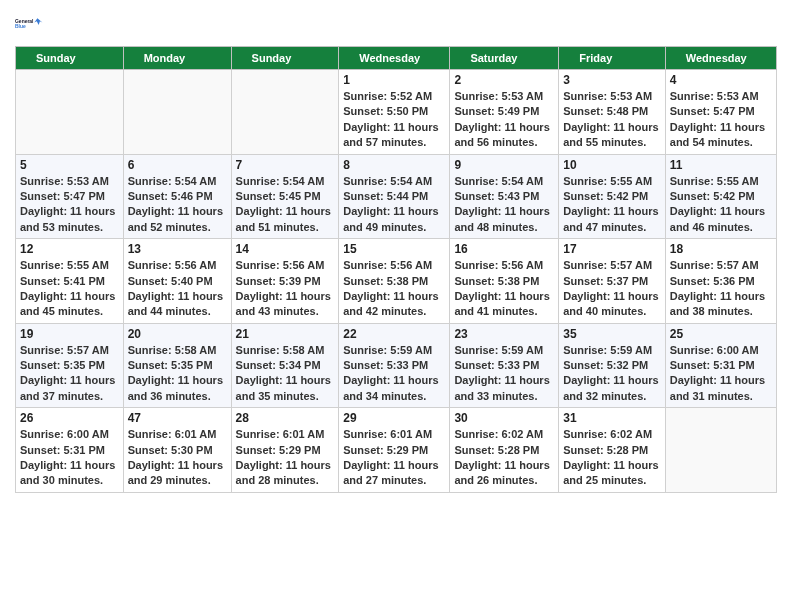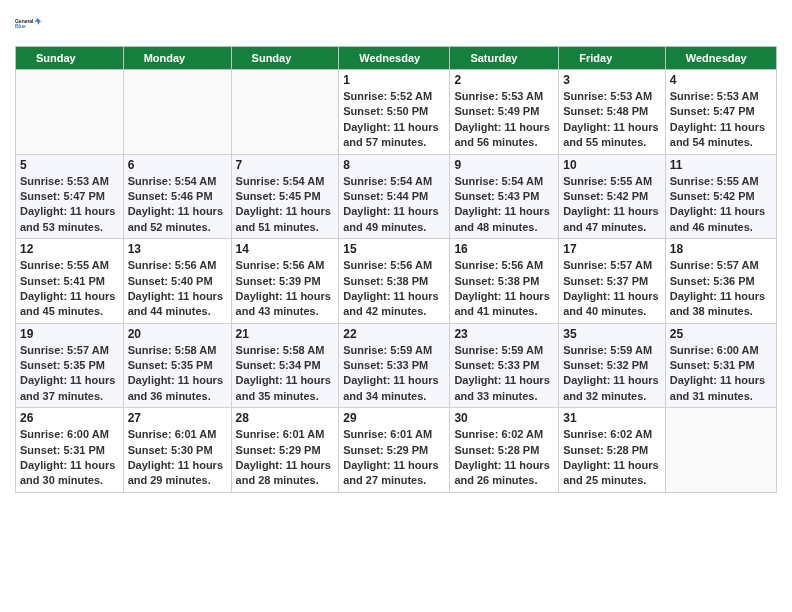--- a/index.html
+++ b/index.html
@@ -226,21 +226,21 @@
             <div class="day-number">25</div>
             <div class="day-info">Sunrise: 6:00 AM<br>Sunset: 5:31 PM<br>Daylight: 11 hours<br>and 31 minutes.</div>
           </td>
         </tr>
         <tr>
           <td>
             <div class="day-number">26</div>
             <div class="day-info">Sunrise: 6:00 AM<br>Sunset: 5:31 PM<br>Daylight: 11 hours<br>and 30 minutes.</div>
           </td>
           <td>
-            <div class="day-number">27</div>
+            <div class="day-number">47</div>
             <div class="day-info">Sunrise: 6:01 AM<br>Sunset: 5:30 PM<br>Daylight: 11 hours<br>and 29 minutes.</div>
           </td>
           <td>
             <div class="day-number">28</div>
             <div class="day-info">Sunrise: 6:01 AM<br>Sunset: 5:29 PM<br>Daylight: 11 hours<br>and 28 minutes.</div>
           </td>
           <td>
             <div class="day-number">29</div>
             <div class="day-info">Sunrise: 6:01 AM<br>Sunset: 5:29 PM<br>Daylight: 11 hours<br>and 27 minutes.</div>
           </td>

